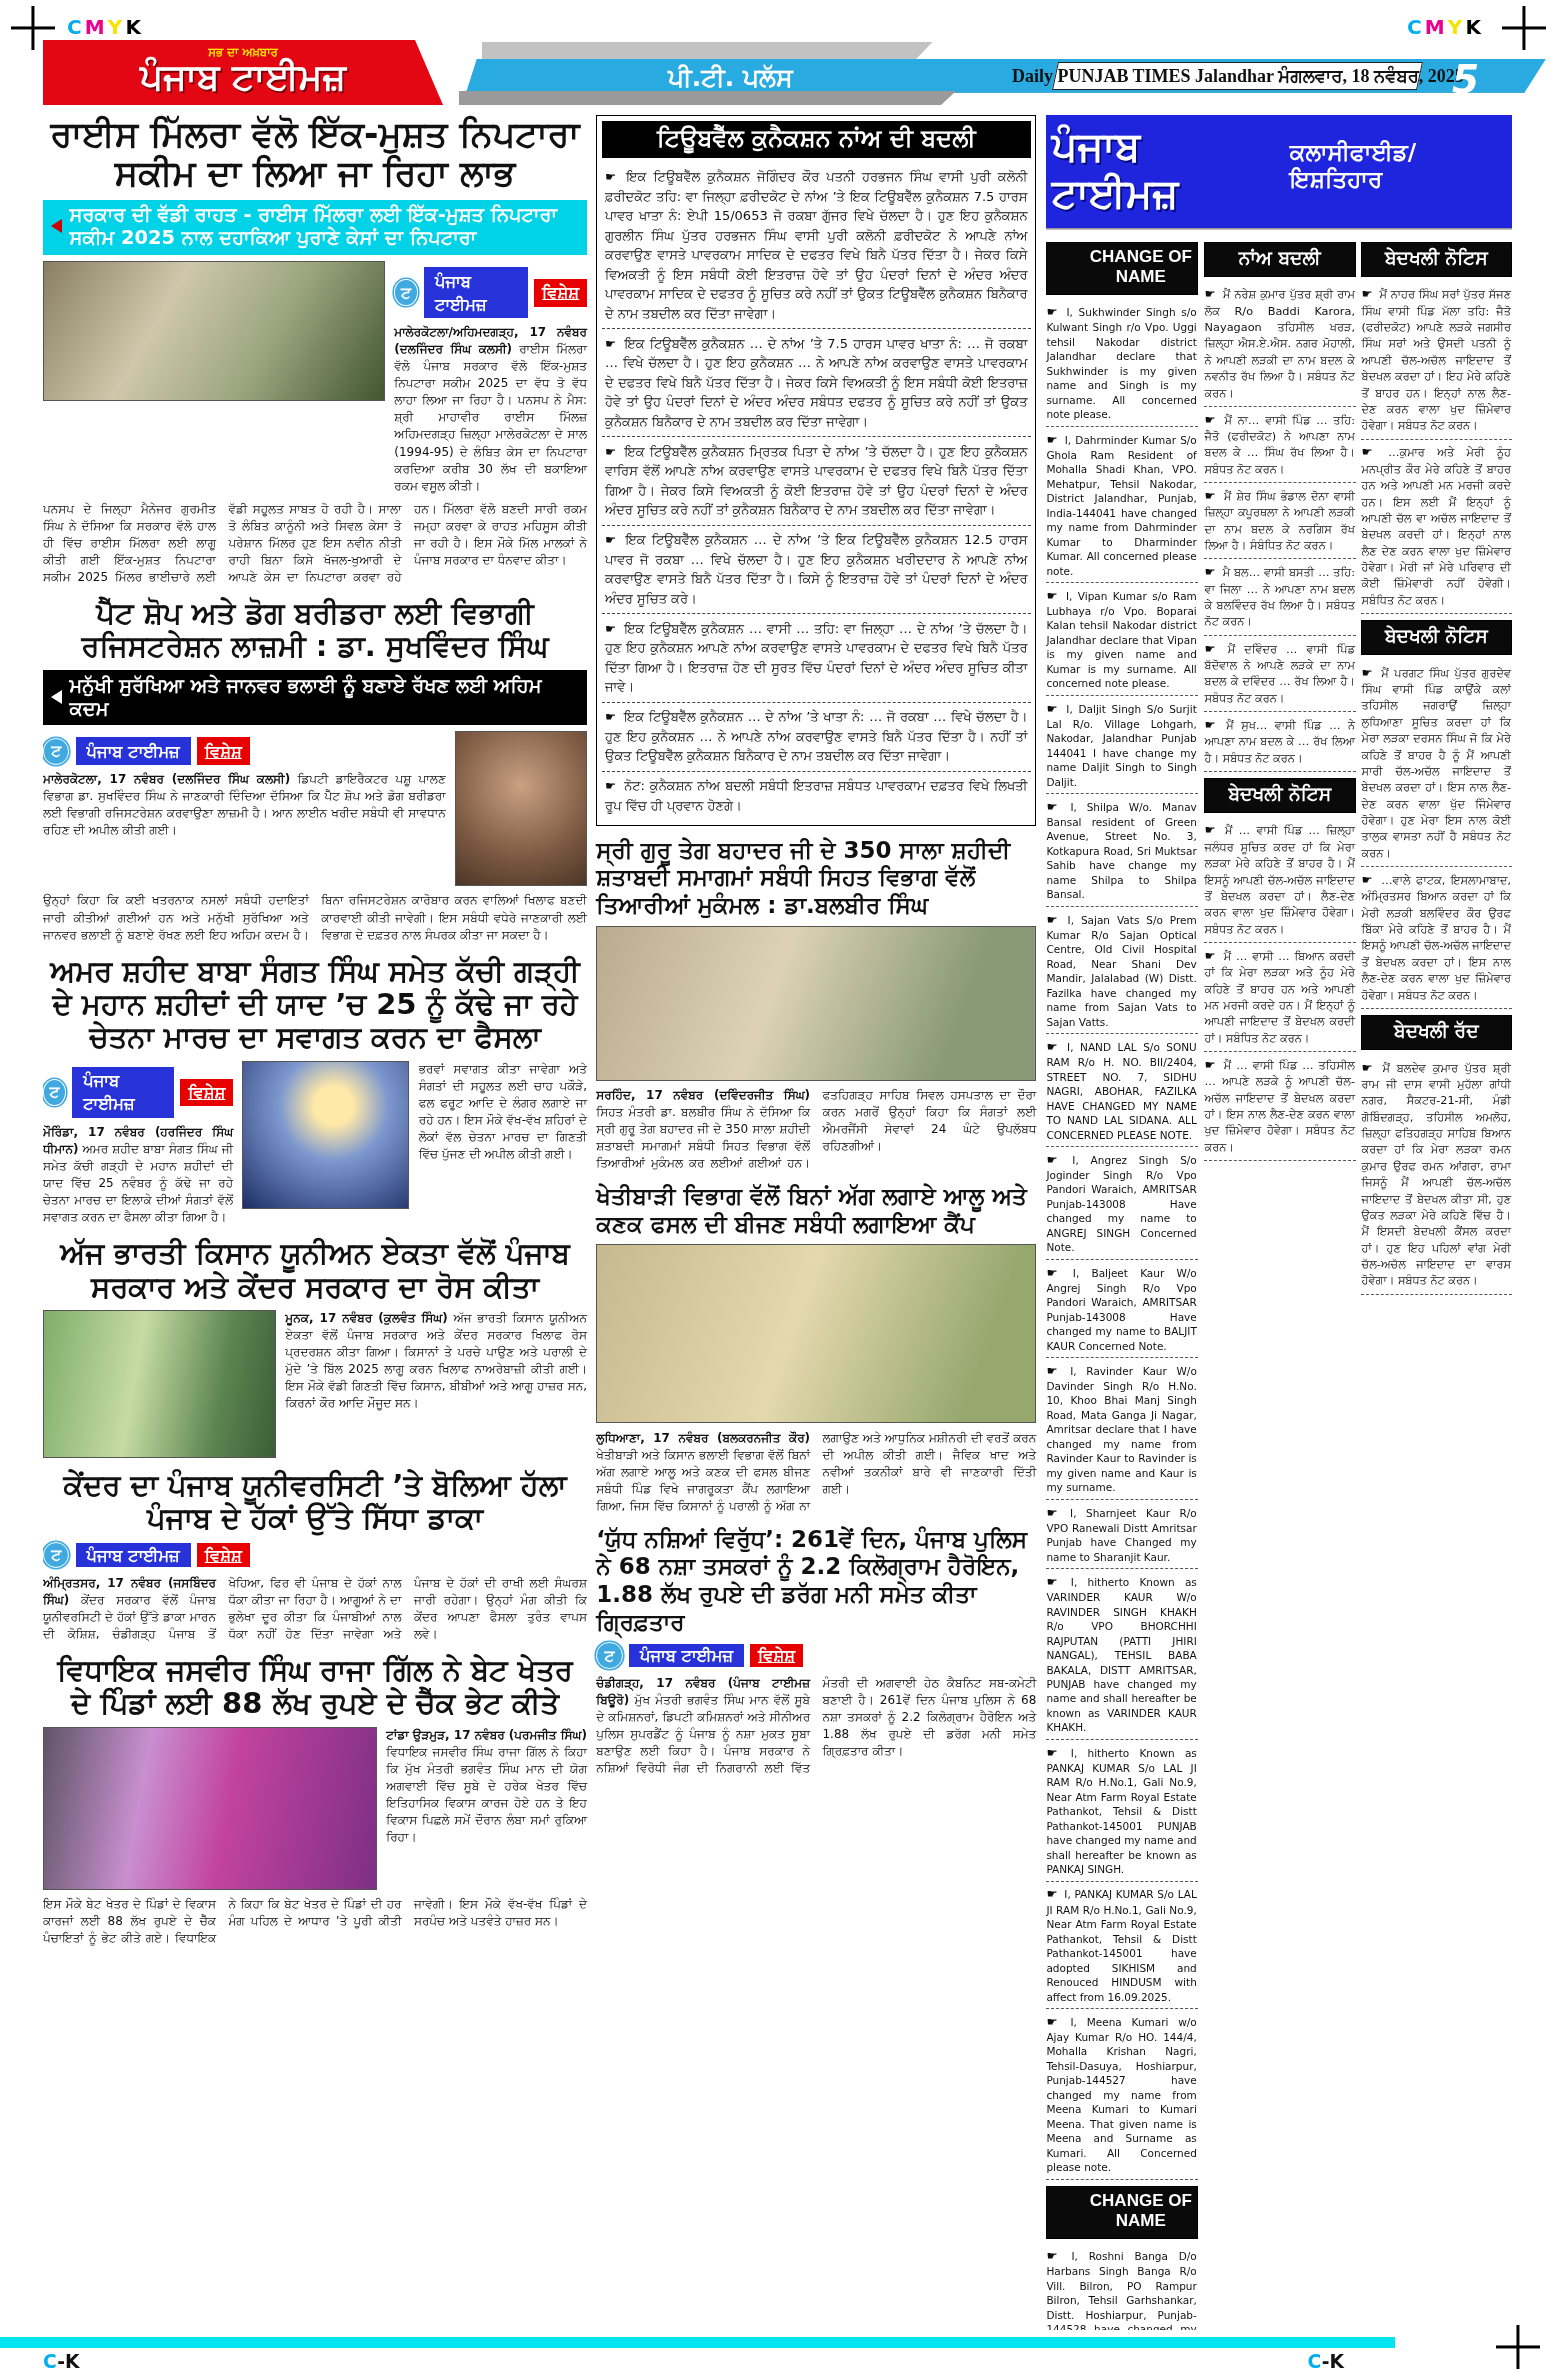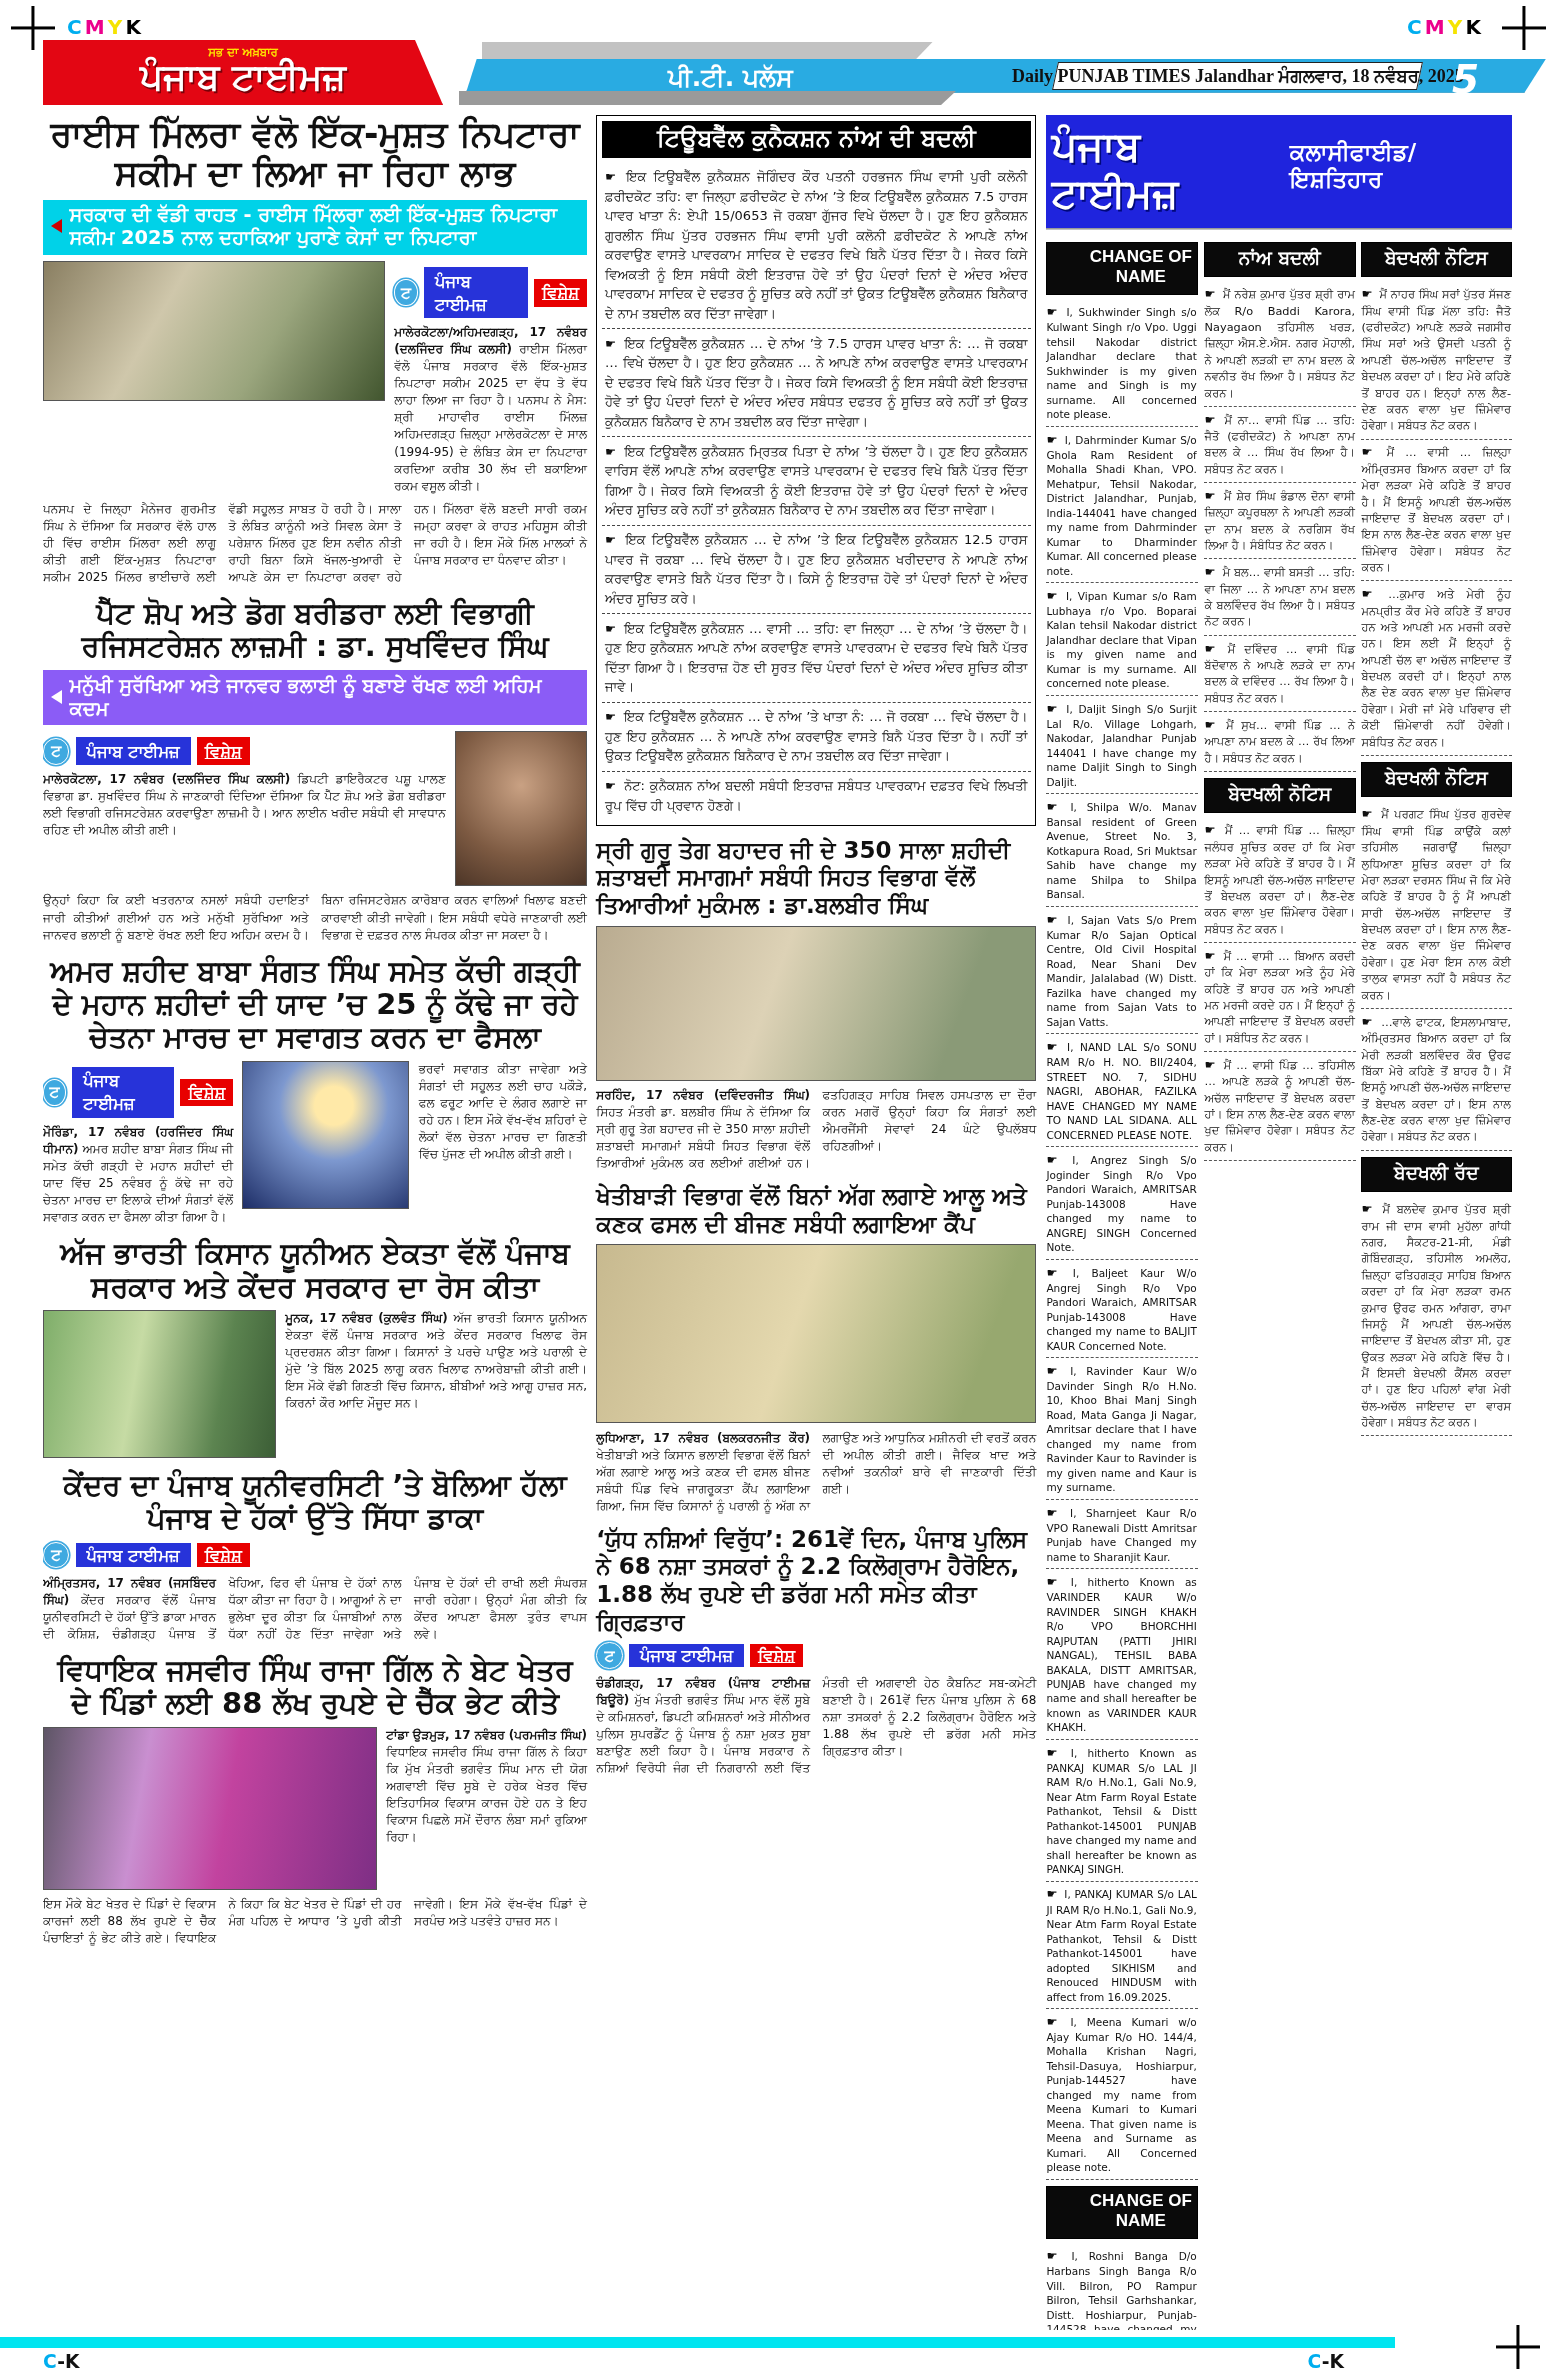--- a/index.html
+++ b/index.html
@@ -47,21 +47,21 @@
   .col-mid { width:440px; flex:0 0 auto; }
   .col-right { width:466px; flex:0 0 auto; }
   
   article { margin-bottom:11px; }
   .h-xl { font-size:35px; font-weight:700; line-height:1.12; text-align:center; }
   .h-lg { font-size:29px; font-weight:700; line-height:1.15; text-align:center; }
   .h-md { font-size:23px; font-weight:700; line-height:1.2; }
   .strip { margin:6.2px 0; padding:3.9px 7.8px 5.4px; color:#fff; font-weight:700; font-size:19.4px;
     display:flex; align-items:center; gap:7.8px; }
   .strip-cyan { background:#00d2e8; }
-  .strip-red  { background:#8b5cf6; }
+  .strip-red  { background:#000000; }
   .strip .mk { width:0; height:0; border-top:7.8px solid transparent; border-bottom:7.8px solid transparent;
     border-right:11px solid #c00; flex:0 0 auto; }
   .strip-red .mk { border-right-color:#fff; }
   .brow { display:flex; align-items:center; gap:6.2px; margin:6.2px 0; }
   .bicon { width:26.4px; height:26.4px; border-radius:50%; background:#3fa9e0; color:#fff; font-weight:700;
     display:flex; align-items:center; justify-content:center; font-size:15.5px; border:1.6px solid #fff;
     box-shadow:0 0 0 1.6px #3fa9e0; }
   .bpaper { background:#2733d9; color:#fff; font-weight:700; font-size:16.3px; padding:2.3px 11px; }
   .bspecial { background:#e80000; color:#fff; font-weight:700; font-size:16.3px; padding:2.3px 7.8px;
     text-decoration:underline; }
@@ -471,24 +471,20 @@
 
       <div class="subcol">
         <div class="blackhead">ਬੇਦਖਲੀ ਨੋਟਿਸ</div>
         <div>
 
             <div class="citem pa">
               <span class="ptr">☛</span>
               <span>ਮੈਂ ਨਾਹਰ ਸਿੰਘ ਸਰਾਂ ਪੁੱਤਰ ਸੱਜਣ ਸਿੰਘ ਵਾਸੀ ਪਿੰਡ ਮੱਲਾ ਤਹਿ: ਜੈਤੋ (ਫਰੀਦਕੋਟ) ਆਪਣੇ ਲੜਕੇ ਜਗਸੀਰ ਸਿੰਘ ਸਰਾਂ ਅਤੇ ਉਸਦੀ ਪਤਨੀ ਨੂੰ ਆਪਣੀ ਚੱਲ-ਅਚੱਲ ਜਾਇਦਾਦ ਤੋਂ ਬੇਦਖਲ ਕਰਦਾ ਹਾਂ। ਇਹ ਮੇਰੇ ਕਹਿਣੇ ਤੋਂ ਬਾਹਰ ਹਨ। ਇਨ੍ਹਾਂ ਨਾਲ ਲੈਣ-ਦੇਣ ਕਰਨ ਵਾਲਾ ਖੁਦ ਜ਼ਿੰਮੇਵਾਰ ਹੋਵੇਗਾ। ਸਬੰਧਤ ਨੋਟ ਕਰਨ।</span>
             </div>
 
-            <div class="citem pa">
-              <span class="ptr">☛</span>
-              <span>ਮੈਂ … ਵਾਸੀ … ਜ਼ਿਲ੍ਹਾ ਅੰਮ੍ਰਿਤਸਰ ਬਿਆਨ ਕਰਦਾ ਹਾਂ ਕਿ ਮੇਰਾ ਲੜਕਾ ਮੇਰੇ ਕਹਿਣੇ ਤੋਂ ਬਾਹਰ ਹੈ। ਮੈਂ ਇਸਨੂੰ ਆਪਣੀ ਚੱਲ-ਅਚੱਲ ਜਾਇਦਾਦ ਤੋਂ ਬੇਦਖਲ ਕਰਦਾ ਹਾਂ। ਇਸ ਨਾਲ ਲੈਣ-ਦੇਣ ਕਰਨ ਵਾਲਾ ਖੁਦ ਜ਼ਿੰਮੇਵਾਰ ਹੋਵੇਗਾ। ਸਬੰਧਤ ਨੋਟ ਕਰਨ।</span>
-            </div>
 
             <div class="citem pa">
               <span class="ptr">☛</span>
               <span>…ਕੁਮਾਰ ਅਤੇ ਮੇਰੀ ਨੂੰਹ ਮਨਪ੍ਰੀਤ ਕੌਰ ਮੇਰੇ ਕਹਿਣੇ ਤੋਂ ਬਾਹਰ ਹਨ ਅਤੇ ਆਪਣੀ ਮਨ ਮਰਜੀ ਕਰਦੇ ਹਨ। ਇਸ ਲਈ ਮੈਂ ਇਨ੍ਹਾਂ ਨੂੰ ਆਪਣੀ ਚੱਲ ਵਾ ਅਚੱਲ ਜਾਇਦਾਦ ਤੋਂ ਬੇਦਖਲ ਕਰਦੀ ਹਾਂ। ਇਨ੍ਹਾਂ ਨਾਲ ਲੈਣ ਦੇਣ ਕਰਨ ਵਾਲਾ ਖੁਦ ਜ਼ਿੰਮੇਵਾਰ ਹੋਵੇਗਾ। ਮੇਰੀ ਜਾਂ ਮੇਰੇ ਪਰਿਵਾਰ ਦੀ ਕੋਈ ਜ਼ਿੰਮੇਵਾਰੀ ਨਹੀਂ ਹੋਵੇਗੀ। ਸਬੰਧਿਤ ਨੋਟ ਕਰਨ।</span>
             </div>
           </div>
         <div class="blackhead">ਬੇਦਖਲੀ ਨੋਟਿਸ</div>
         <div>
 
             <div class="citem pa">

